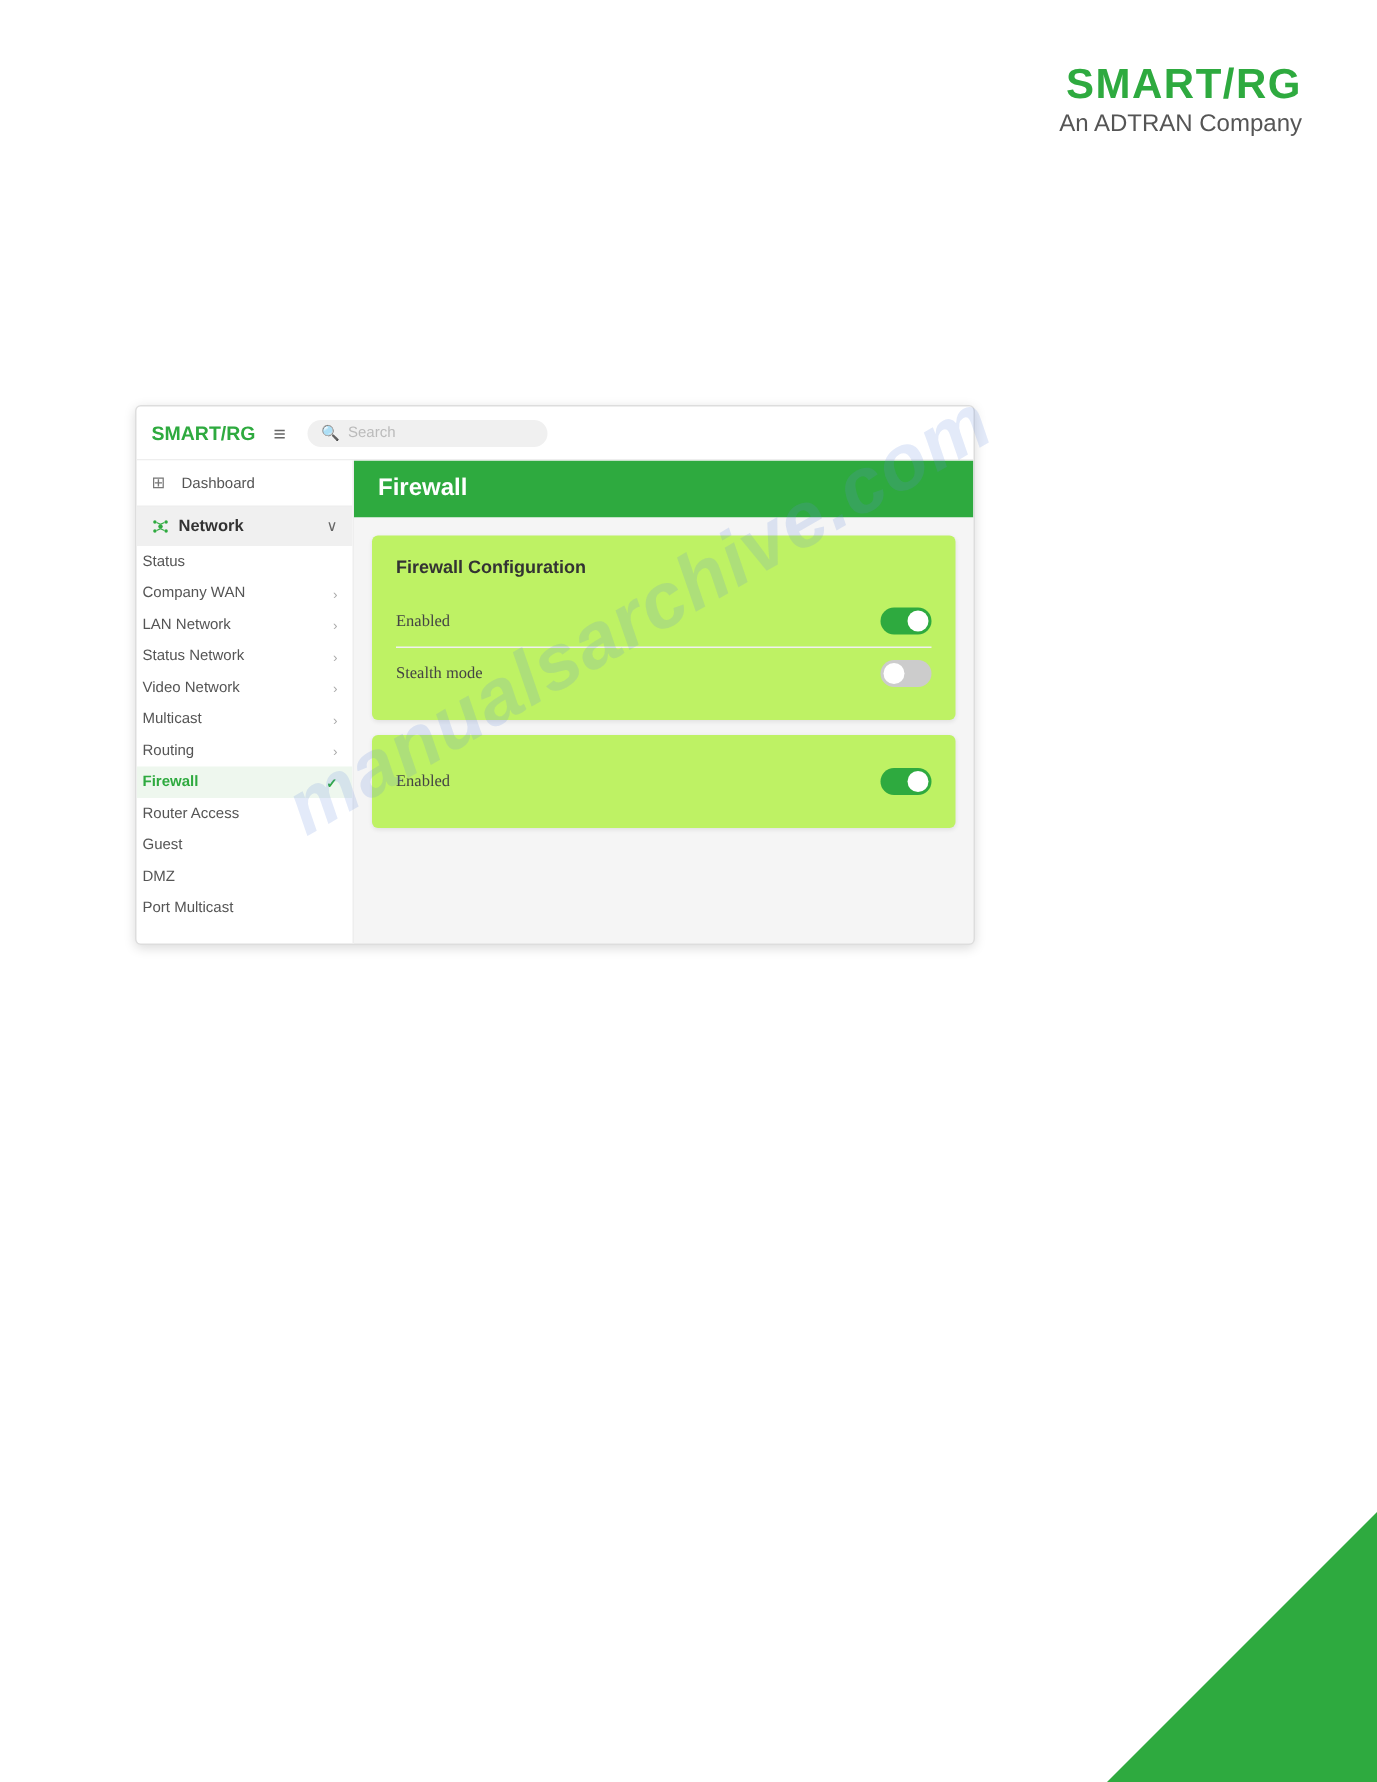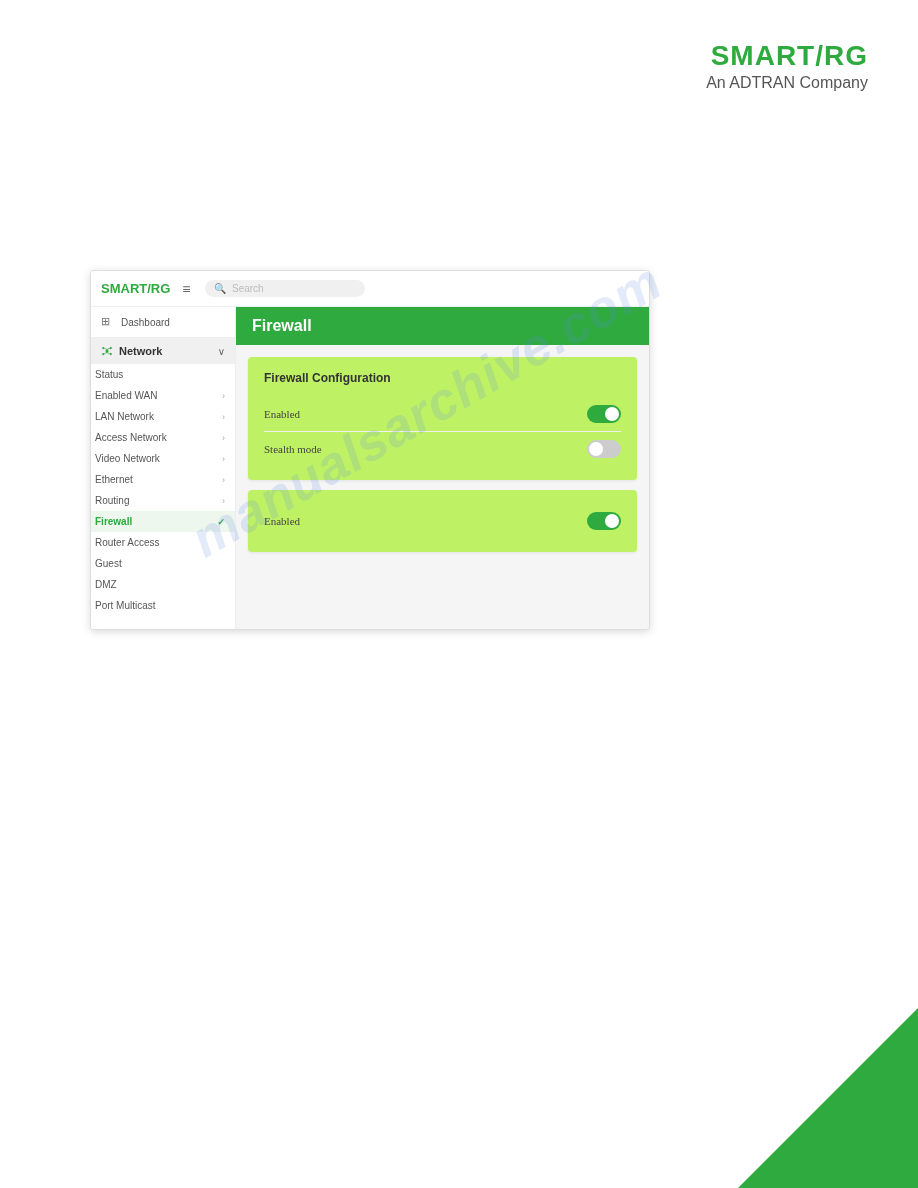--- a/index.html
+++ b/index.html
@@ -317,37 +317,37 @@
           </svg>
           <span class="sidebar-network-label">Network</span>
         </div>
         <span class="sidebar-network-icon">∨</span>
       </div>
 
       <div class="sidebar-subitem">
         <span>Status</span>
       </div>
       <div class="sidebar-subitem">
-        <span>Enabled WAN</span>
+        <span>Company WAN</span>
         <span class="sidebar-subitem-arrow">›</span>
       </div>
       <div class="sidebar-subitem">
         <span>LAN Network</span>
         <span class="sidebar-subitem-arrow">›</span>
       </div>
       <div class="sidebar-subitem">
-        <span>Access Network</span>
+        <span>Status Network</span>
         <span class="sidebar-subitem-arrow">›</span>
       </div>
       <div class="sidebar-subitem">
         <span>Video Network</span>
         <span class="sidebar-subitem-arrow">›</span>
       </div>
       <div class="sidebar-subitem">
-        <span>Ethernet</span>
+        <span>Multicast</span>
         <span class="sidebar-subitem-arrow">›</span>
       </div>
       <div class="sidebar-subitem">
         <span>Routing</span>
         <span class="sidebar-subitem-arrow">›</span>
       </div>
       <div class="sidebar-subitem active">
         <span>Firewall</span>
         <span class="sidebar-subitem-check">✓</span>
       </div>

